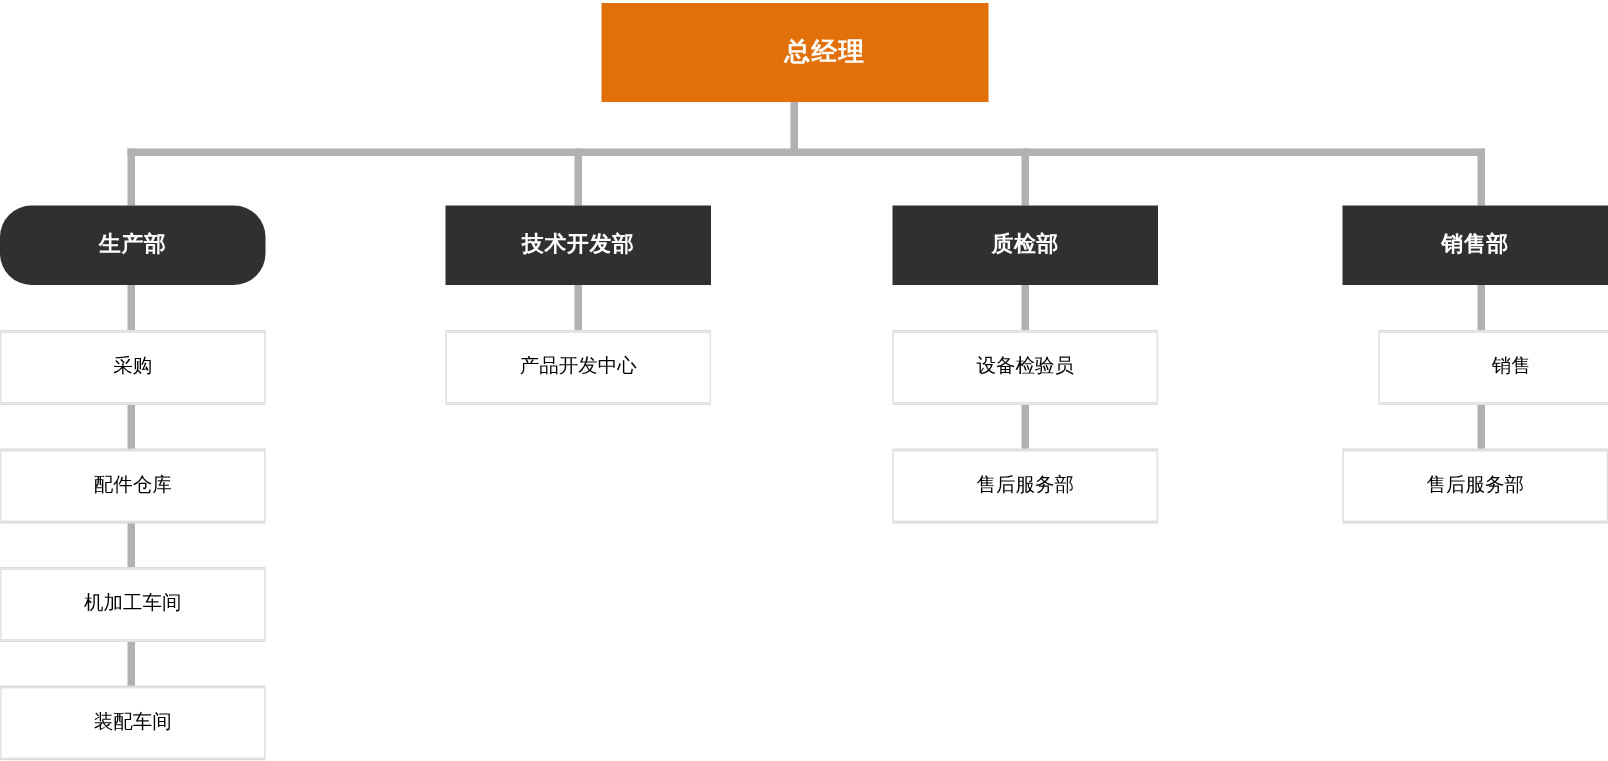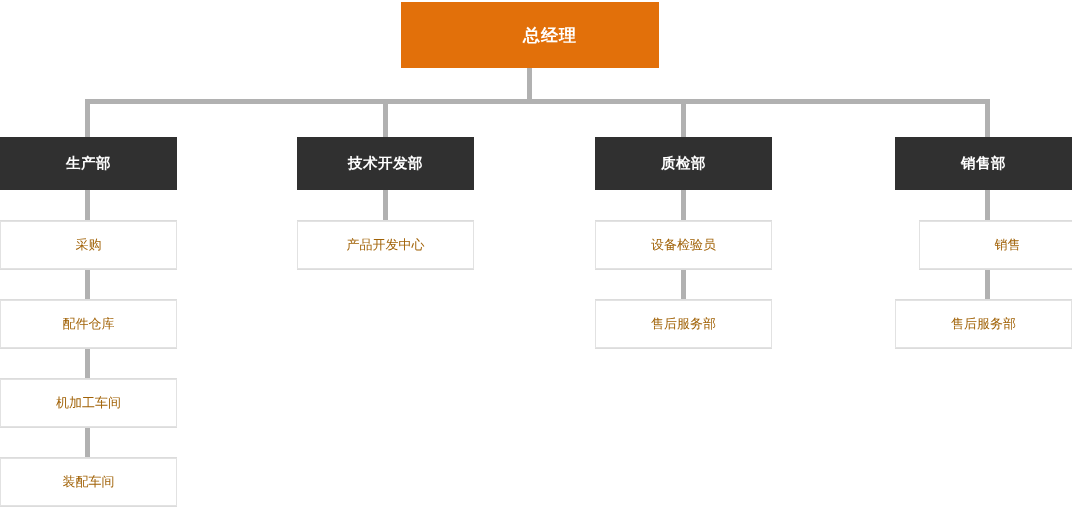--- a/index.html
+++ b/index.html
@@ -48,21 +48,21 @@
   .node-dept {
     background: #303030;
     color: #ffffff;
     font-size: 14.5px;
     font-weight: bold;
     letter-spacing: 0.5px;
   }
 
   .node-sub {
     background: #ffffff;
-    color: #a16207;
+    color: #000000;
     font-size: 13px;
     font-weight: normal;
     border: 1px solid #e2e2e2;
     box-shadow: 0 1px 0 0 #dcdcdc, 0 -1px 0 0 #dcdcdc;
   }
   .node-sub::before {
     content: "";
     position: absolute;
     left: 6px;
     right: -6px;
@@ -108,21 +108,21 @@
   <div class="conn" style="left:681px; top:190px; width:5px; height:31px;"></div>
   <div class="conn" style="left:681px; top:269px; width:5px; height:31px;"></div>
 
   <div class="conn" style="left:985px; top:190px; width:5px; height:31px;"></div>
   <div class="conn" style="left:985px; top:269px; width:5px; height:31px;"></div>
 
   <div class="node node-root" style="left:401px; top:2px; width:258px; height:66px;">
     <span class="node-label">总经理</span>
   </div>
 
-  <div class="node node-dept" style="left:0px; top:137px; width:177px; height:53px;">
+  <div class="node node-dept" style="left:0px; top:137px; width:177px; height:53px;border-radius:21px;">
     <span class="node-label">生产部</span>
   </div>
 
   <div class="node node-dept" style="left:297px; top:137px; width:177px; height:53px;">
     <span class="node-label">技术开发部</span>
   </div>
 
   <div class="node node-dept" style="left:595px; top:137px; width:177px; height:53px;">
     <span class="node-label">质检部</span>
   </div>

